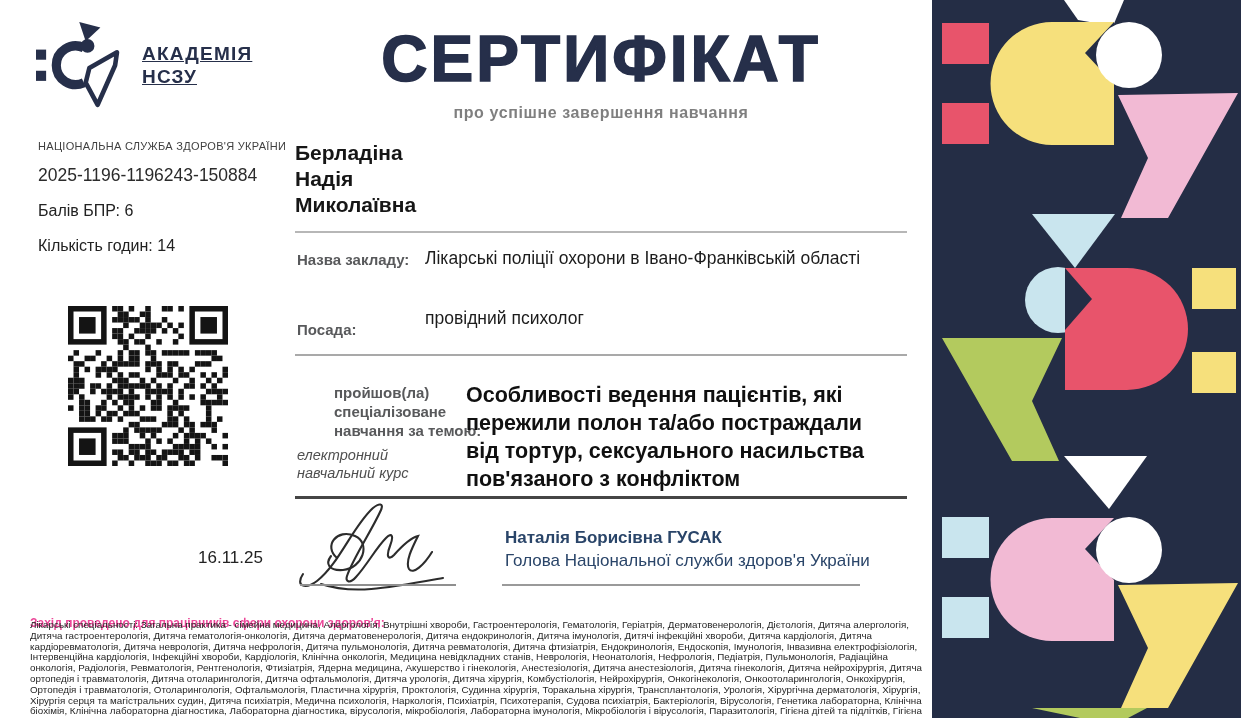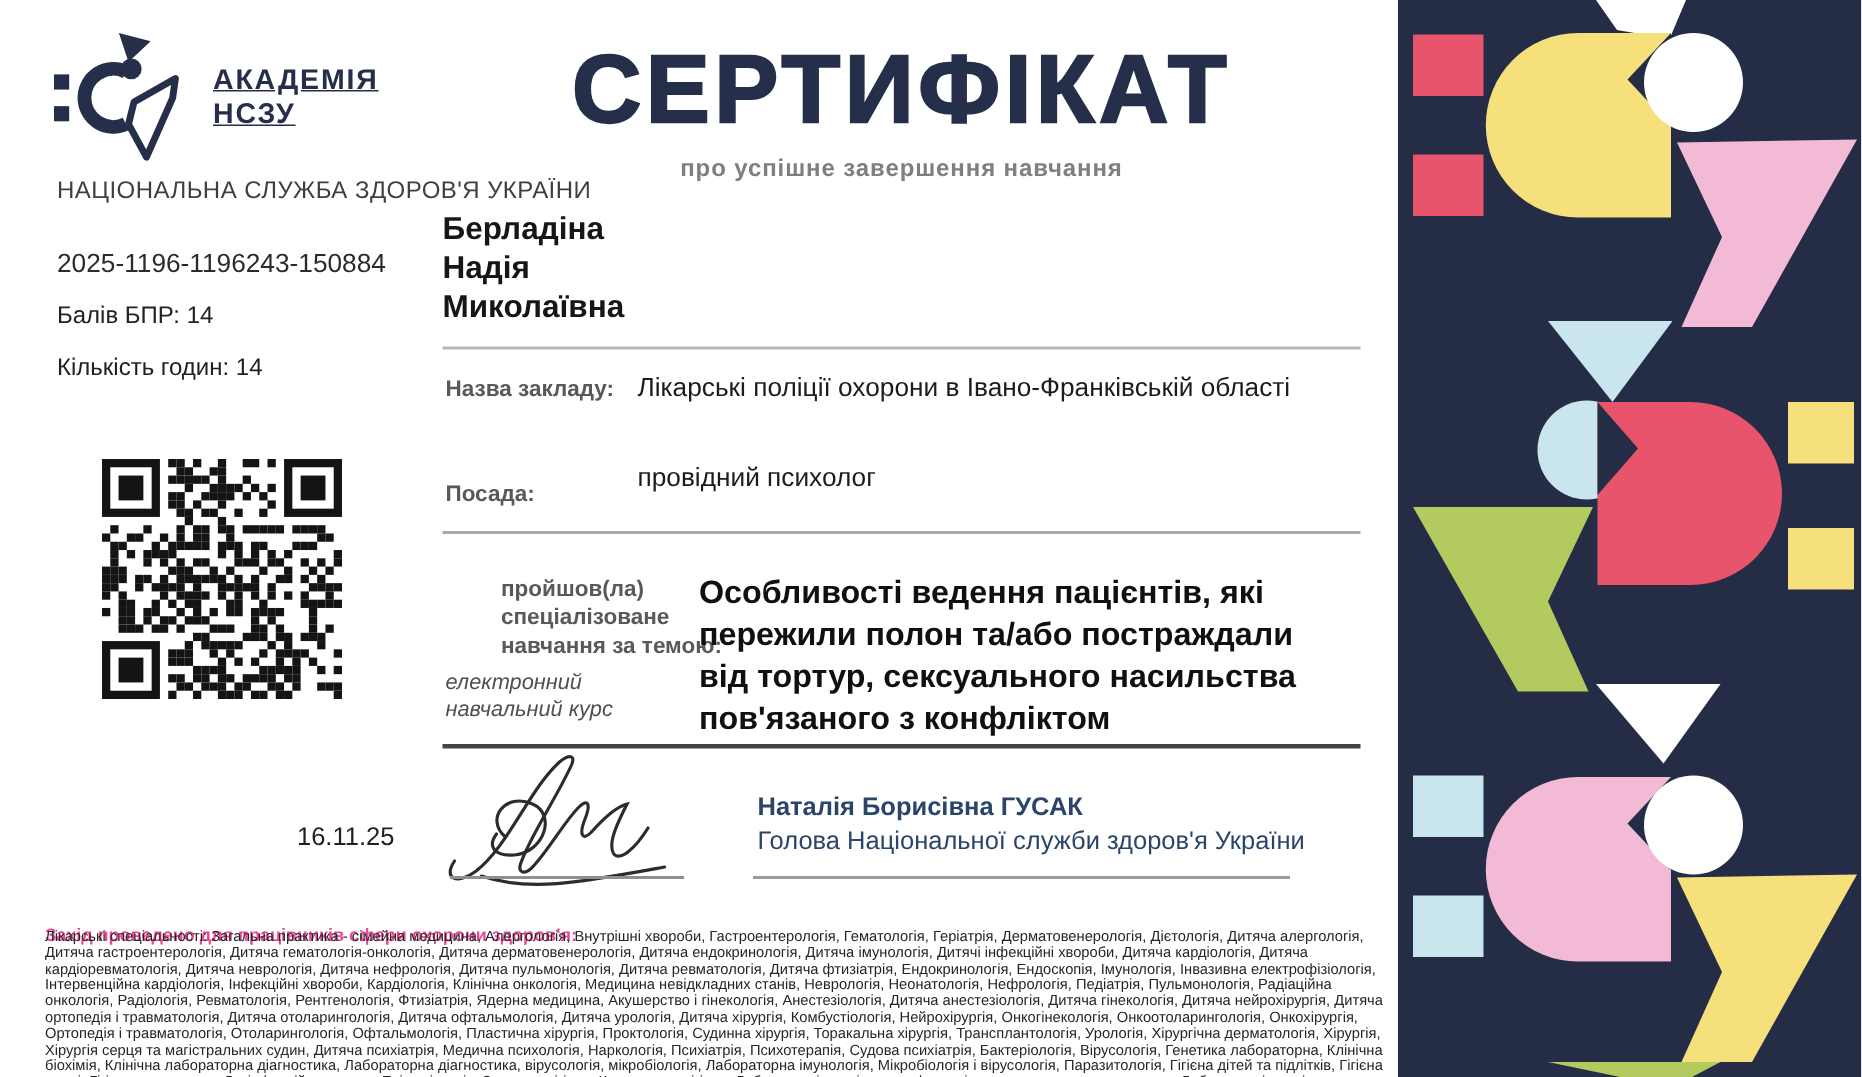--- a/index.html
+++ b/index.html
@@ -5,21 +5,21 @@
   html,body{margin:0;padding:0;}
   body{
     width:1241px;height:718px;position:relative;overflow:hidden;
     background:#ffffff;font-family:"Liberation Sans", sans-serif;
     -webkit-font-smoothing:antialiased;
   }
   .abs{position:absolute;}
   
   .logo-mark{left:36px;top:20px;width:92px;height:96px;}
   .logo-text{left:142px;top:42px;color:var(--title);font-weight:700;font-size:19px;line-height:23px;letter-spacing:1.2px;text-decoration:underline;}
-  .org-name{left:38px;top:119px;font-size:16px;letter-spacing:.3px;color:#3f3f3f;}
+  .org-name{left:38px;top:140px;font-size:11px;letter-spacing:.3px;color:#3f3f3f;}
   .cert-number{left:38px;top:165px;font-size:17.5px;color:#2b2b2b;}
   .points{left:38px;top:202px;font-size:16px;color:#222;}
   .hours{left:38px;top:237px;font-size:16px;color:#222;}
   .qr{left:68px;top:306px;width:160px;height:160px;}
   .date{left:198px;top:548px;font-size:17px;color:#222;}
   .signature{left:278px;top:498px;width:190px;height:95px;}
   .sig-line{left:300px;top:584px;width:156px;height:2px;background:#8f8f8f;}
   
   .title{left:295px;top:22px;width:612px;text-align:center;font-size:64px;font-weight:700;
          letter-spacing:3px;color:var(--title);-webkit-text-stroke:1.6px var(--title);}
@@ -63,21 +63,21 @@
   <path d="M52 28 A21 21 0 1 0 52 66" class="logo-stroke" stroke-width="10"></path>
   <circle cx="56" cy="26" r="7.5" class="s-logo"></circle>
   <polygon points="47,0 70,6 54,21" class="s-logo"></polygon>
   <path d="M58 50 L88 33 L86 47 L67 90 L54 66 Z" class="logo-stroke" stroke-width="5" stroke-linejoin="round"></path>
 </svg>
 <div class="abs logo-text" style="white-space:pre-line;">АКАДЕМІЯ
 НСЗУ</div>
 
 <div class="abs org-name">НАЦІОНАЛЬНА СЛУЖБА ЗДОРОВ'Я УКРАЇНИ</div>
 <div class="abs cert-number">2025-1196-1196243-150884</div>
-<div class="abs points">Балів БПР: 14</div>
+<div class="abs points">Балів БПР: 6</div>
 <div class="abs hours">Кількість годин: 14</div>
 
 <svg id="qr-svg" class="abs qr" viewBox="0 0 29 29">
     <rect width="29" height="29" fill="#fff"></rect>
     <rect x="8" y="0" width="1" height="1" fill="#141414"></rect>
     <rect x="9" y="0" width="1" height="1" fill="#141414"></rect>
     <rect x="11" y="0" width="1" height="1" fill="#141414"></rect>
     <rect x="14" y="0" width="1" height="1" fill="#141414"></rect>
     <rect x="17" y="0" width="1" height="1" fill="#141414"></rect>
     <rect x="18" y="0" width="1" height="1" fill="#141414"></rect>

